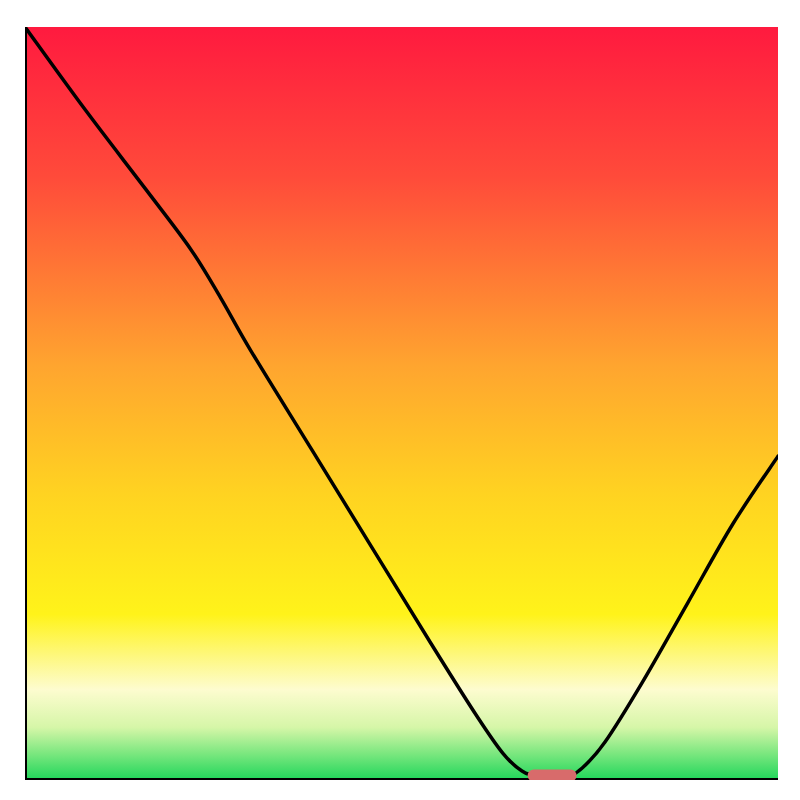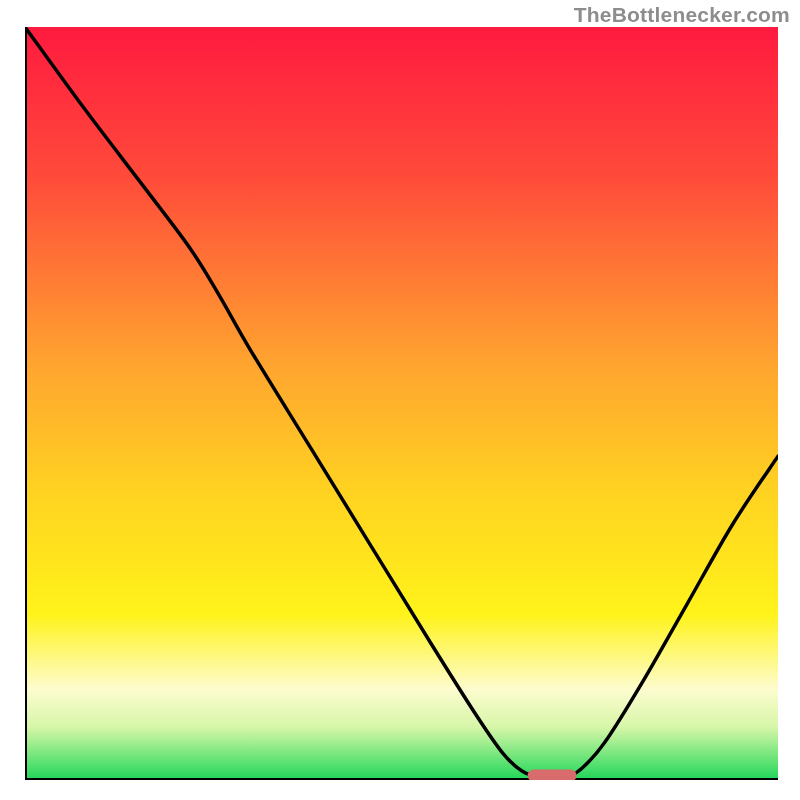--- a/index.html
+++ b/index.html
@@ -35,21 +35,20 @@
     box-sizing: border-box;
   }
   .plot svg {
     display: block;
   }
 </style>
 </head>
 <body>
 
 <div class="outer">
-  <div class="watermark">TheBottlenecker.com</div>
   <div class="plot">
     <svg id="chart-svg" width="753" height="753" viewBox="0 0 753 753" preserveAspectRatio="none">
       <defs>
         <linearGradient id="bg-grad" x1="0" y1="0" x2="0" y2="1">
             <stop offset="0%" stop-color="#ff1a3f"></stop>
             <stop offset="20%" stop-color="#ff4b3a"></stop>
             <stop offset="45%" stop-color="#ffa52f"></stop>
             <stop offset="62%" stop-color="#ffd321"></stop>
             <stop offset="78%" stop-color="#fff31a"></stop>
             <stop offset="88%" stop-color="#fdfccf"></stop>

